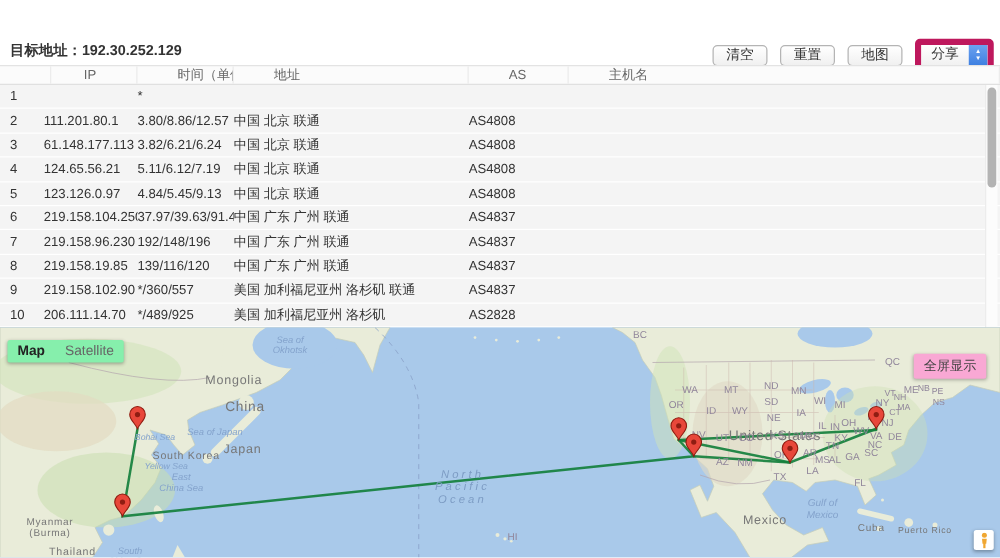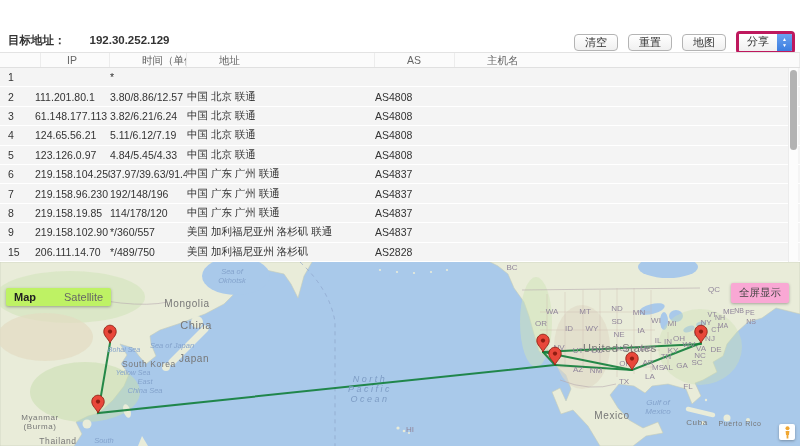--- a/index.html
+++ b/index.html
@@ -21,48 +21,48 @@
          background:radial-gradient(circle at 35% 30%,#cfe3f4,#7fa3cf 55%,#48648f);
          box-shadow:inset 0 1px 1px rgba(255,255,255,.6),0 1px 1px rgba(0,0,0,.3);position:relative;overflow:hidden;}
   .globe:after{content:"";position:absolute;left:2px;top:3px;width:7px;height:5px;border-radius:50%;
          background:#9ebd7a;box-shadow:6px 5px 0 -1px #9ebd7a;opacity:.85;}
   .infoicon{width:17px;height:17px;border-radius:50%;background:linear-gradient(#7795cd,#4a6db3);
             color:#fff;font-family:"Liberation Serif",serif;font-style:italic;font-weight:bold;
             font-size:12px;line-height:16px;text-align:center;box-shadow:0 1px 1px rgba(0,0,0,.3);}
   
   .addrbar{position:absolute;left:0;top:28px;width:800px;height:24px;background:#fff;}
   .target{position:absolute;left:8px;top:5px;font-size:11.5px;color:#333;font-weight:bold;}
-  .target .val{font-weight:bold;margin-left:24px;}
+  .target .val{font-weight:bold;}
   .btnrow{position:absolute;right:5px;top:3px;display:flex;gap:10px;align-items:center;}
   .macbtn{height:17px;min-width:42px;padding:0 10px;border:1px solid #b4b4b4;border-radius:4px;
           background:linear-gradient(#ffffff,#f0f0f0);font-size:11px;color:#333;line-height:15px;
           text-align:right;box-sizing:border-box;box-shadow:0 1px 0 rgba(255,255,255,.6) inset;}
-  .sharebtn{display:flex;align-items:stretch;height:17px;border:3px solid #be185d;border-radius:4px;overflow:hidden;}
+  .sharebtn{display:flex;align-items:stretch;height:17px;border:5px solid #be185d;border-radius:4px;overflow:hidden;}
   .sharebtn .lbl{padding:0 8px;background:linear-gradient(#ffffff,#f0f0f0);font-size:11px;color:#333;line-height:15px;}
   .sharebtn .dd{width:15px;background:linear-gradient(#6ba2f0,#3c7ee0);color:#fff;font-size:5px;
                 line-height:5px;display:flex;flex-direction:column;align-items:center;justify-content:center;gap:1px;}
   
   .grid{display:grid;grid-template-columns:27px 75px 77px 188px 80px auto;align-items:center;}
   .thead{position:absolute;left:0;top:52px;width:800px;height:16px;background:#fbfbfb;
          border-top:1px solid #e3e3e3;border-bottom:1px solid #e0e0e0;box-sizing:border-box;
          padding-left:8px;font-size:10.5px;color:#666;}
   .thead .hcell{height:14px;line-height:14px;border-right:1px solid #ececec;white-space:nowrap;overflow:hidden;margin-left:32px;}
   .tbody{position:absolute;left:0;top:68px;width:800px;height:194px;background:#fff;}
   .trow{height:18.4px;margin-bottom:1px;background:#f4f4f4;padding-left:8px;font-size:10.5px;color:#333;
         white-space:nowrap;}
   .trow div{overflow:hidden;}
   .scrolltrack{position:absolute;right:2px;top:68px;width:9px;height:194px;background:#fcfcfc;
                border-left:1px solid #ececec;}
   .scrollthumb{position:absolute;right:3px;top:70px;width:7px;height:80px;border-radius:4px;background:#b3b3b3;}
   
   .map{position:absolute;left:0;top:262px;width:800px;height:184px;background:#a9c9ea;}
   .map svg{display:block;}
-  .mapctl{position:absolute;left:6px;top:10px;background:#bef264;border-radius:2px;
-          box-shadow:0 1px 3px rgba(0,0,0,.3);padding:3px 8px;display:flex;gap:28px;
-          font-size:11px;color:#666;margin-top:16px;}
+  .mapctl{position:absolute;left:6px;top:10px;background:#86efac;border-radius:2px;
+          box-shadow:0 1px 3px rgba(0,0,0,.3);padding:3px 8px;display:flex;gap:16px;
+          font-size:11px;color:#666;}
   .mapctl .sel{color:#222;font-weight:bold;}
   .fsbtn{position:absolute;right:11px;top:21px;background:#f9a8d4;border-radius:2px;
          box-shadow:0 1px 3px rgba(0,0,0,.3);padding:3px 8px;font-size:10.5px;color:#444;}
   .pegbox{position:absolute;right:5px;bottom:6px;width:16px;height:16px;background:#fff;border-radius:2px;
           box-shadow:0 1px 3px rgba(0,0,0,.3);display:flex;align-items:center;justify-content:center;}
   
   text{font-family:"Liberation Sans","DejaVu Sans",sans-serif;}
   .lbl-country{fill:#777;letter-spacing:.6px;}
   .lbl-state{fill:#91869b;}
   .lbl-water{fill:#84a3cc;font-style:italic;}
@@ -127,21 +127,21 @@
         <div>4</div>
         <div>124.65.56.21</div>
         <div>5.11/6.12/7.19</div>
         <div>中国 北京  联通</div>
         <div>AS4808</div>
         <div></div>
       </div>
       <div class="trow grid">
         <div>5</div>
         <div>123.126.0.97</div>
-        <div>4.84/5.45/4.33</div>
+        <div>4.84/5.45/9.13</div>
         <div>中国 北京  联通</div>
         <div>AS4808</div>
         <div></div>
       </div>
       <div class="trow grid">
         <div>6</div>
         <div>219.158.104.250</div>
         <div>37.97/39.63/91.43</div>
         <div>中国 广东 广州  联通</div>
         <div>AS4837</div>
@@ -151,37 +151,37 @@
         <div>7</div>
         <div>219.158.96.230</div>
         <div>192/148/196</div>
         <div>中国 广东 广州  联通</div>
         <div>AS4837</div>
         <div></div>
       </div>
       <div class="trow grid">
         <div>8</div>
         <div>219.158.19.85</div>
-        <div>114/178/120</div>
+        <div>139/116/120</div>
         <div>中国 广东 广州  联通</div>
         <div>AS4837</div>
         <div></div>
       </div>
       <div class="trow grid">
         <div>9</div>
         <div>219.158.102.90</div>
         <div>*/360/557</div>
         <div>美国 加利福尼亚州 洛杉矶  联通</div>
         <div>AS4837</div>
         <div></div>
       </div>
       <div class="trow grid">
-        <div>15</div>
+        <div>10</div>
         <div>206.111.14.70</div>
-        <div>*/489/750</div>
+        <div>*/489/925</div>
         <div>美国 加利福尼亚州 洛杉矶</div>
         <div>AS2828</div>
       </div>
     </div>
   <div class="scrolltrack"></div>
   <div class="scrollthumb"></div>
 
   <div class="map">
     <svg id="mapsvg" width="800" height="184" viewBox="0 0 800 184">
       <rect x="0" y="0" width="800" height="184" fill="#a9c9ea"></rect>

